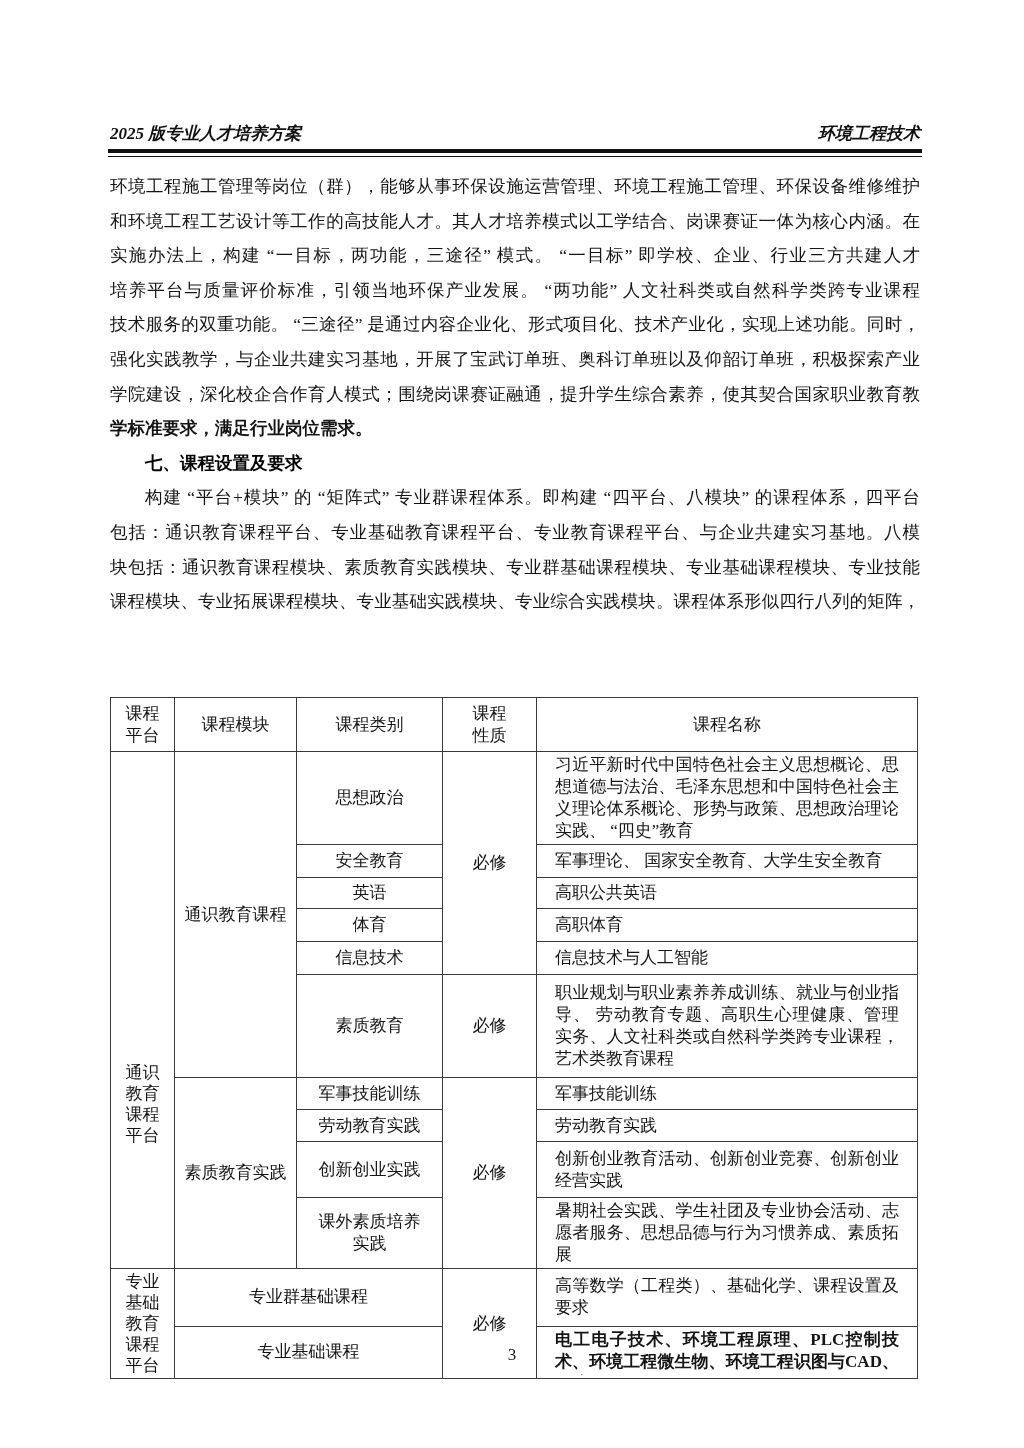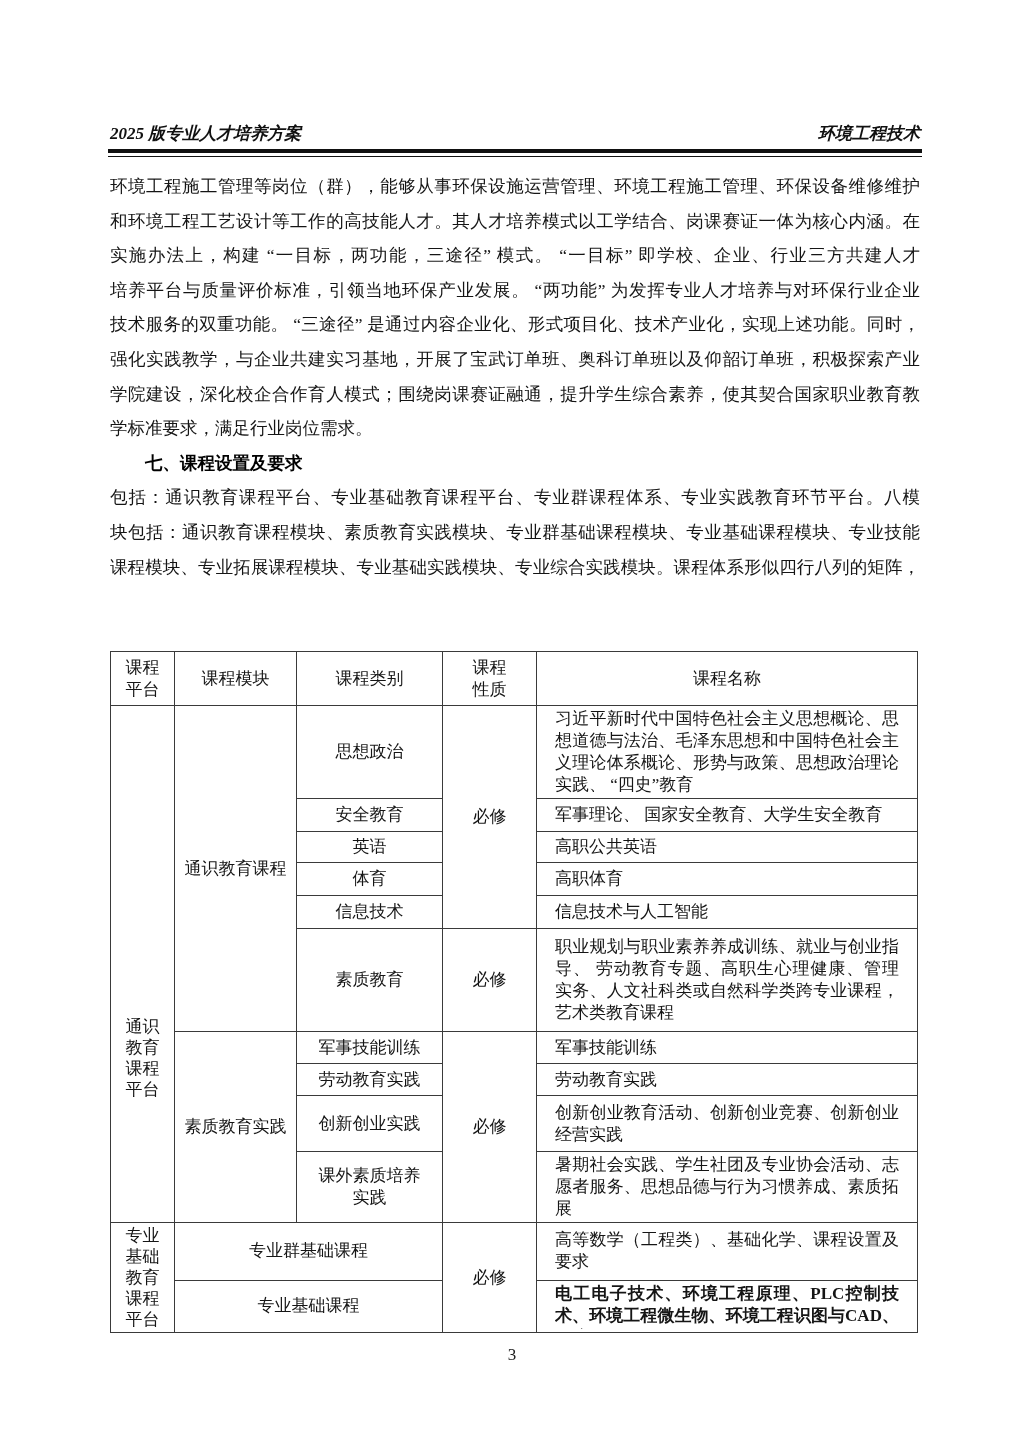--- a/index.html
+++ b/index.html
@@ -20,30 +20,30 @@
   .header-rule{
     position:absolute;left:108px;top:149px;width:814px;height:3px;
     border-top:4px solid #111;border-bottom:1px solid #111;
   }
   
   .bodytext{
     position:absolute;left:110px;top:169px;width:810px;
     font-size:17.5px;line-height:34.6px;color:#151515;
   }
   .jl{text-align:justify;text-align-last:justify;}
-  .ll{text-align:center;text-align-last:left;}
+  .ll{text-align:center;text-align-last:left;font-weight:bold;}
   .ind{padding-left:35px;}
   .hd{
     font-family:"Liberation Sans","DejaVu Sans",sans-serif;
     font-weight:bold;font-size:17.5px;padding-left:35px;color:#000000;
   }
   
   .tablewrap{position:absolute;left:110px;top:651px;width:807px;}
   table{border-collapse:collapse;width:807px;table-layout:fixed;
-        font-size:17px;line-height:22px;color:#151515;}
+        font-size:17px;line-height:22px;color:#151515;margin-top:46px;}
   td{border:1px solid #3a3a3a;padding:2px 4px;}
   tr.hdr{height:54px;}
   tr.r1{height:88px;} tr.r2{height:33px;} tr.r3{height:31px;}
   tr.r4{height:33px;} tr.r5{height:33px;} tr.r6{height:103px;}
   tr.r7{height:32px;} tr.r8{height:32px;} tr.r9{height:56px;}
   tr.r10{height:50px;} tr.r11{height:56px;} tr.r12{height:46px;}
   td.th{text-align:center;vertical-align:middle;white-space:pre-line;}
   td.plat{text-align:center;vertical-align:middle;white-space:pre-line;line-height:21px;}
   td.plat-low{padding-top:190px;}
   td.mod{text-align:center;vertical-align:middle;}
@@ -65,27 +65,28 @@
   <div class="docheader">
     <span>2025 版专业人才培养方案</span>
     <span>环境工程技术</span>
   </div>
   <div class="header-rule"></div>
 
   <div class="bodytext">
     <div class="jl">环境工程施工管理等岗位（群），能够从事环保设施运营管理、环境工程施工管理、环保设备维修维护</div>
     <div class="jl">和环境工程工艺设计等工作的高技能人才。其人才培养模式以工学结合、岗课赛证一体为核心内涵。在</div>
     <div class="jl">实施办法上，构建 “一目标，两功能，三途径” 模式。 “一目标” 即学校、企业、行业三方共建人才</div>
-    <div class="jl">培养平台与质量评价标准，引领当地环保产业发展。 “两功能” 为发挥专业人才培养与对环保行业企业</div>
+    <div class="jl">培养平台与质量评价标准，引领当地环保产业发展。 “两功能” 人文社科类或自然科学类跨专业课程</div>
     <div class="jl">技术服务的双重功能。 “三途径” 是通过内容企业化、形式项目化、技术产业化，实现上述功能。同时，</div>
     <div class="jl">强化实践教学，与企业共建实习基地，开展了宝武订单班、奥科订单班以及仰韶订单班，积极探索产业</div>
     <div class="jl">学院建设，深化校企合作育人模式；围绕岗课赛证融通，提升学生综合素养，使其契合国家职业教育教</div>
     <div class="ll">学标准要求，满足行业岗位需求。</div>
     <div class="hd">七、课程设置及要求</div>
-    <div class="jl">包括：通识教育课程平台、专业基础教育课程平台、专业群课程体系、专业实践教育环节平台。八模</div>
+    <div class="jl ind">构建 “平台+模块” 的 “矩阵式” 专业群课程体系。即构建 “四平台、八模块” 的课程体系，四平台</div>
+    <div class="jl">包括：通识教育课程平台、专业基础教育课程平台、专业教育课程平台、与企业共建实习基地。八模</div>
     <div class="jl">块包括：通识教育课程模块、素质教育实践模块、专业群基础课程模块、专业基础课程模块、专业技能</div>
     <div class="jl">课程模块、专业拓展课程模块、专业基础实践模块、专业综合实践模块。课程体系形似四行八列的矩阵，</div>
   </div>
 
   <div class="tablewrap">
     <table>
       <colgroup>
         <col style="width:64px">
           <col style="width:122px">
           <col style="width:146px">

